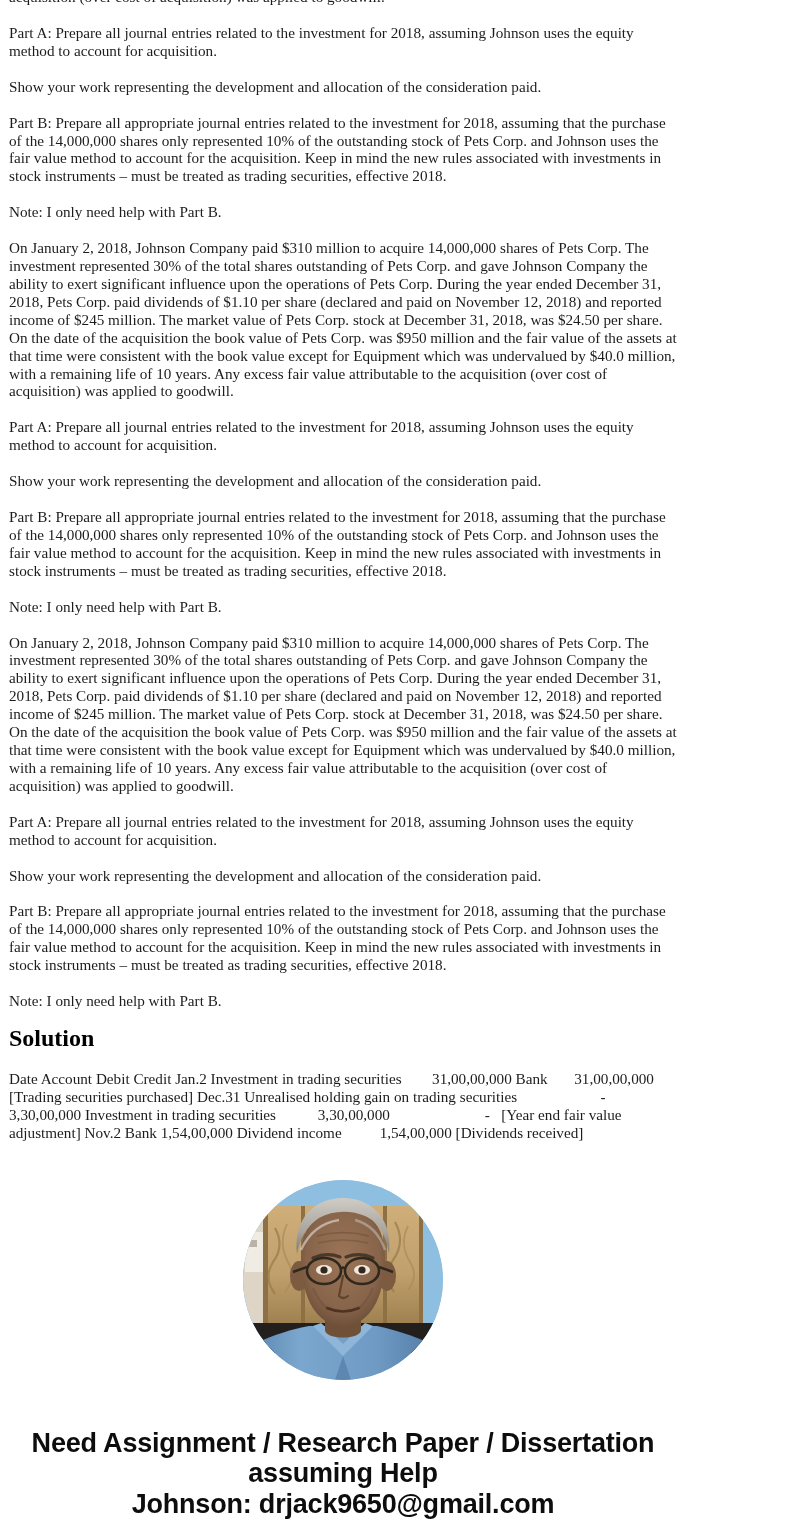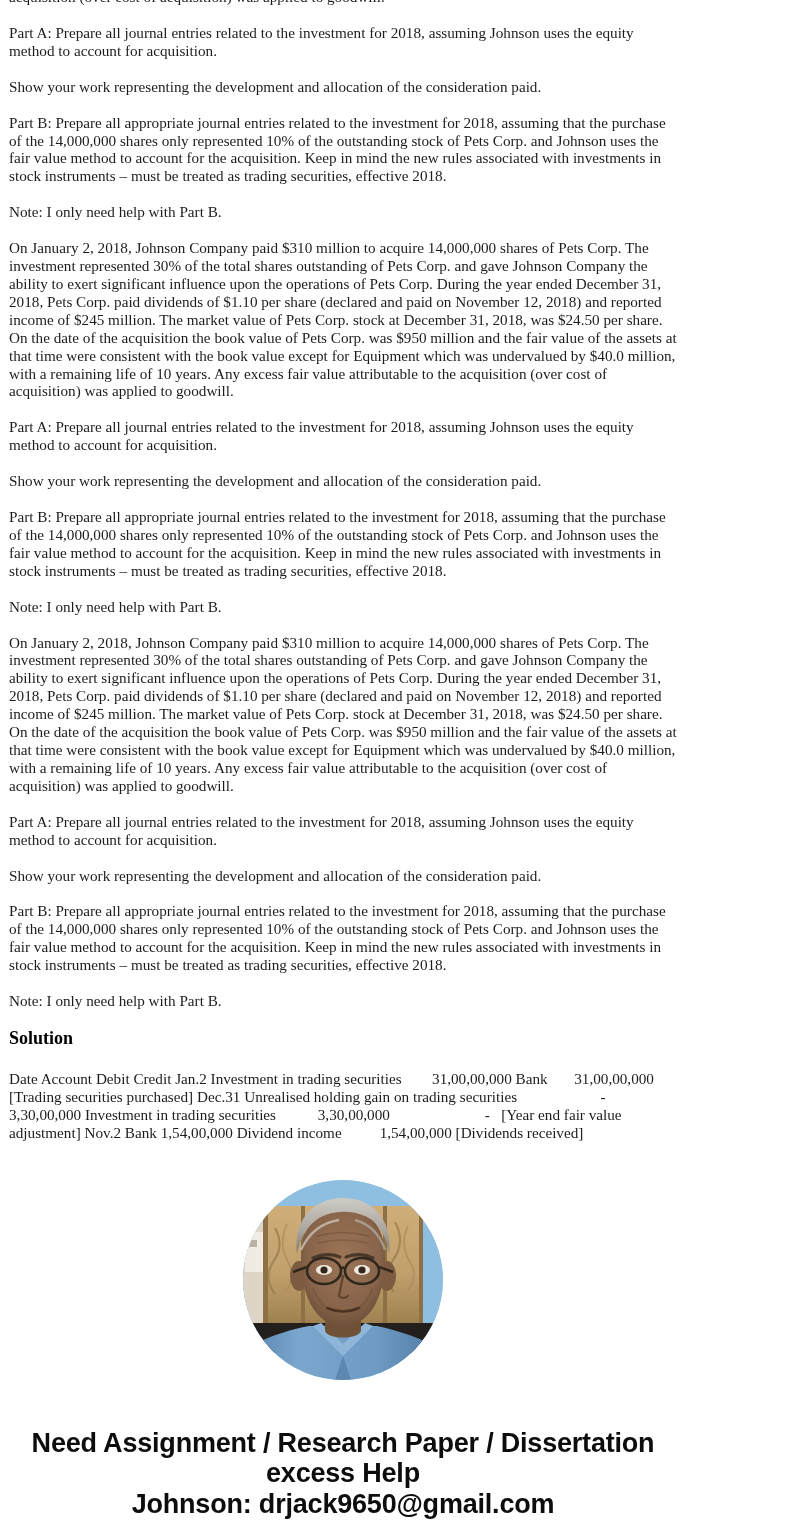--- a/index.html
+++ b/index.html
@@ -29,21 +29,21 @@
   }
   p.para {
     font-size: 15.2px;
     line-height: 17.9px;
     margin: 0 0 18px 0;
     text-align: left;
     color: #1c1c1c;
     word-spacing: 0px;
   }
   h2.solution-heading {
-    font-size: 18px;
+    font-size: 24px;
     font-weight: bold;
     line-height: 20px;
     margin: 0 0 22px 0;
     color: #000000;
   }
   pre.solution-entries {
     font-family: Liberation Serif, serif;
     font-size: 15.2px;
     line-height: 17.9px;
     margin: 0;
@@ -218,17 +218,17 @@
 
           <path d="M70 108 q6 14 14 20" stroke="#6d4f39" stroke-width="2" fill="none" opacity="0.45"></path>
           <path d="M130 108 q-6 14 -14 20" stroke="#6d4f39" stroke-width="2" fill="none" opacity="0.45"></path>
         </g>
       </svg>
     </div>
   </div>
 
   <div class="promo">
     <span class="line1">Need Assignment / Research Paper / Dissertation</span>
-    <span class="line2">excess Help</span>
+    <span class="line2">assuming Help</span>
     <span class="line3">Johnson: drjack9650@gmail.com</span>
   </div>
 
 </div>
 
 </body></html>

